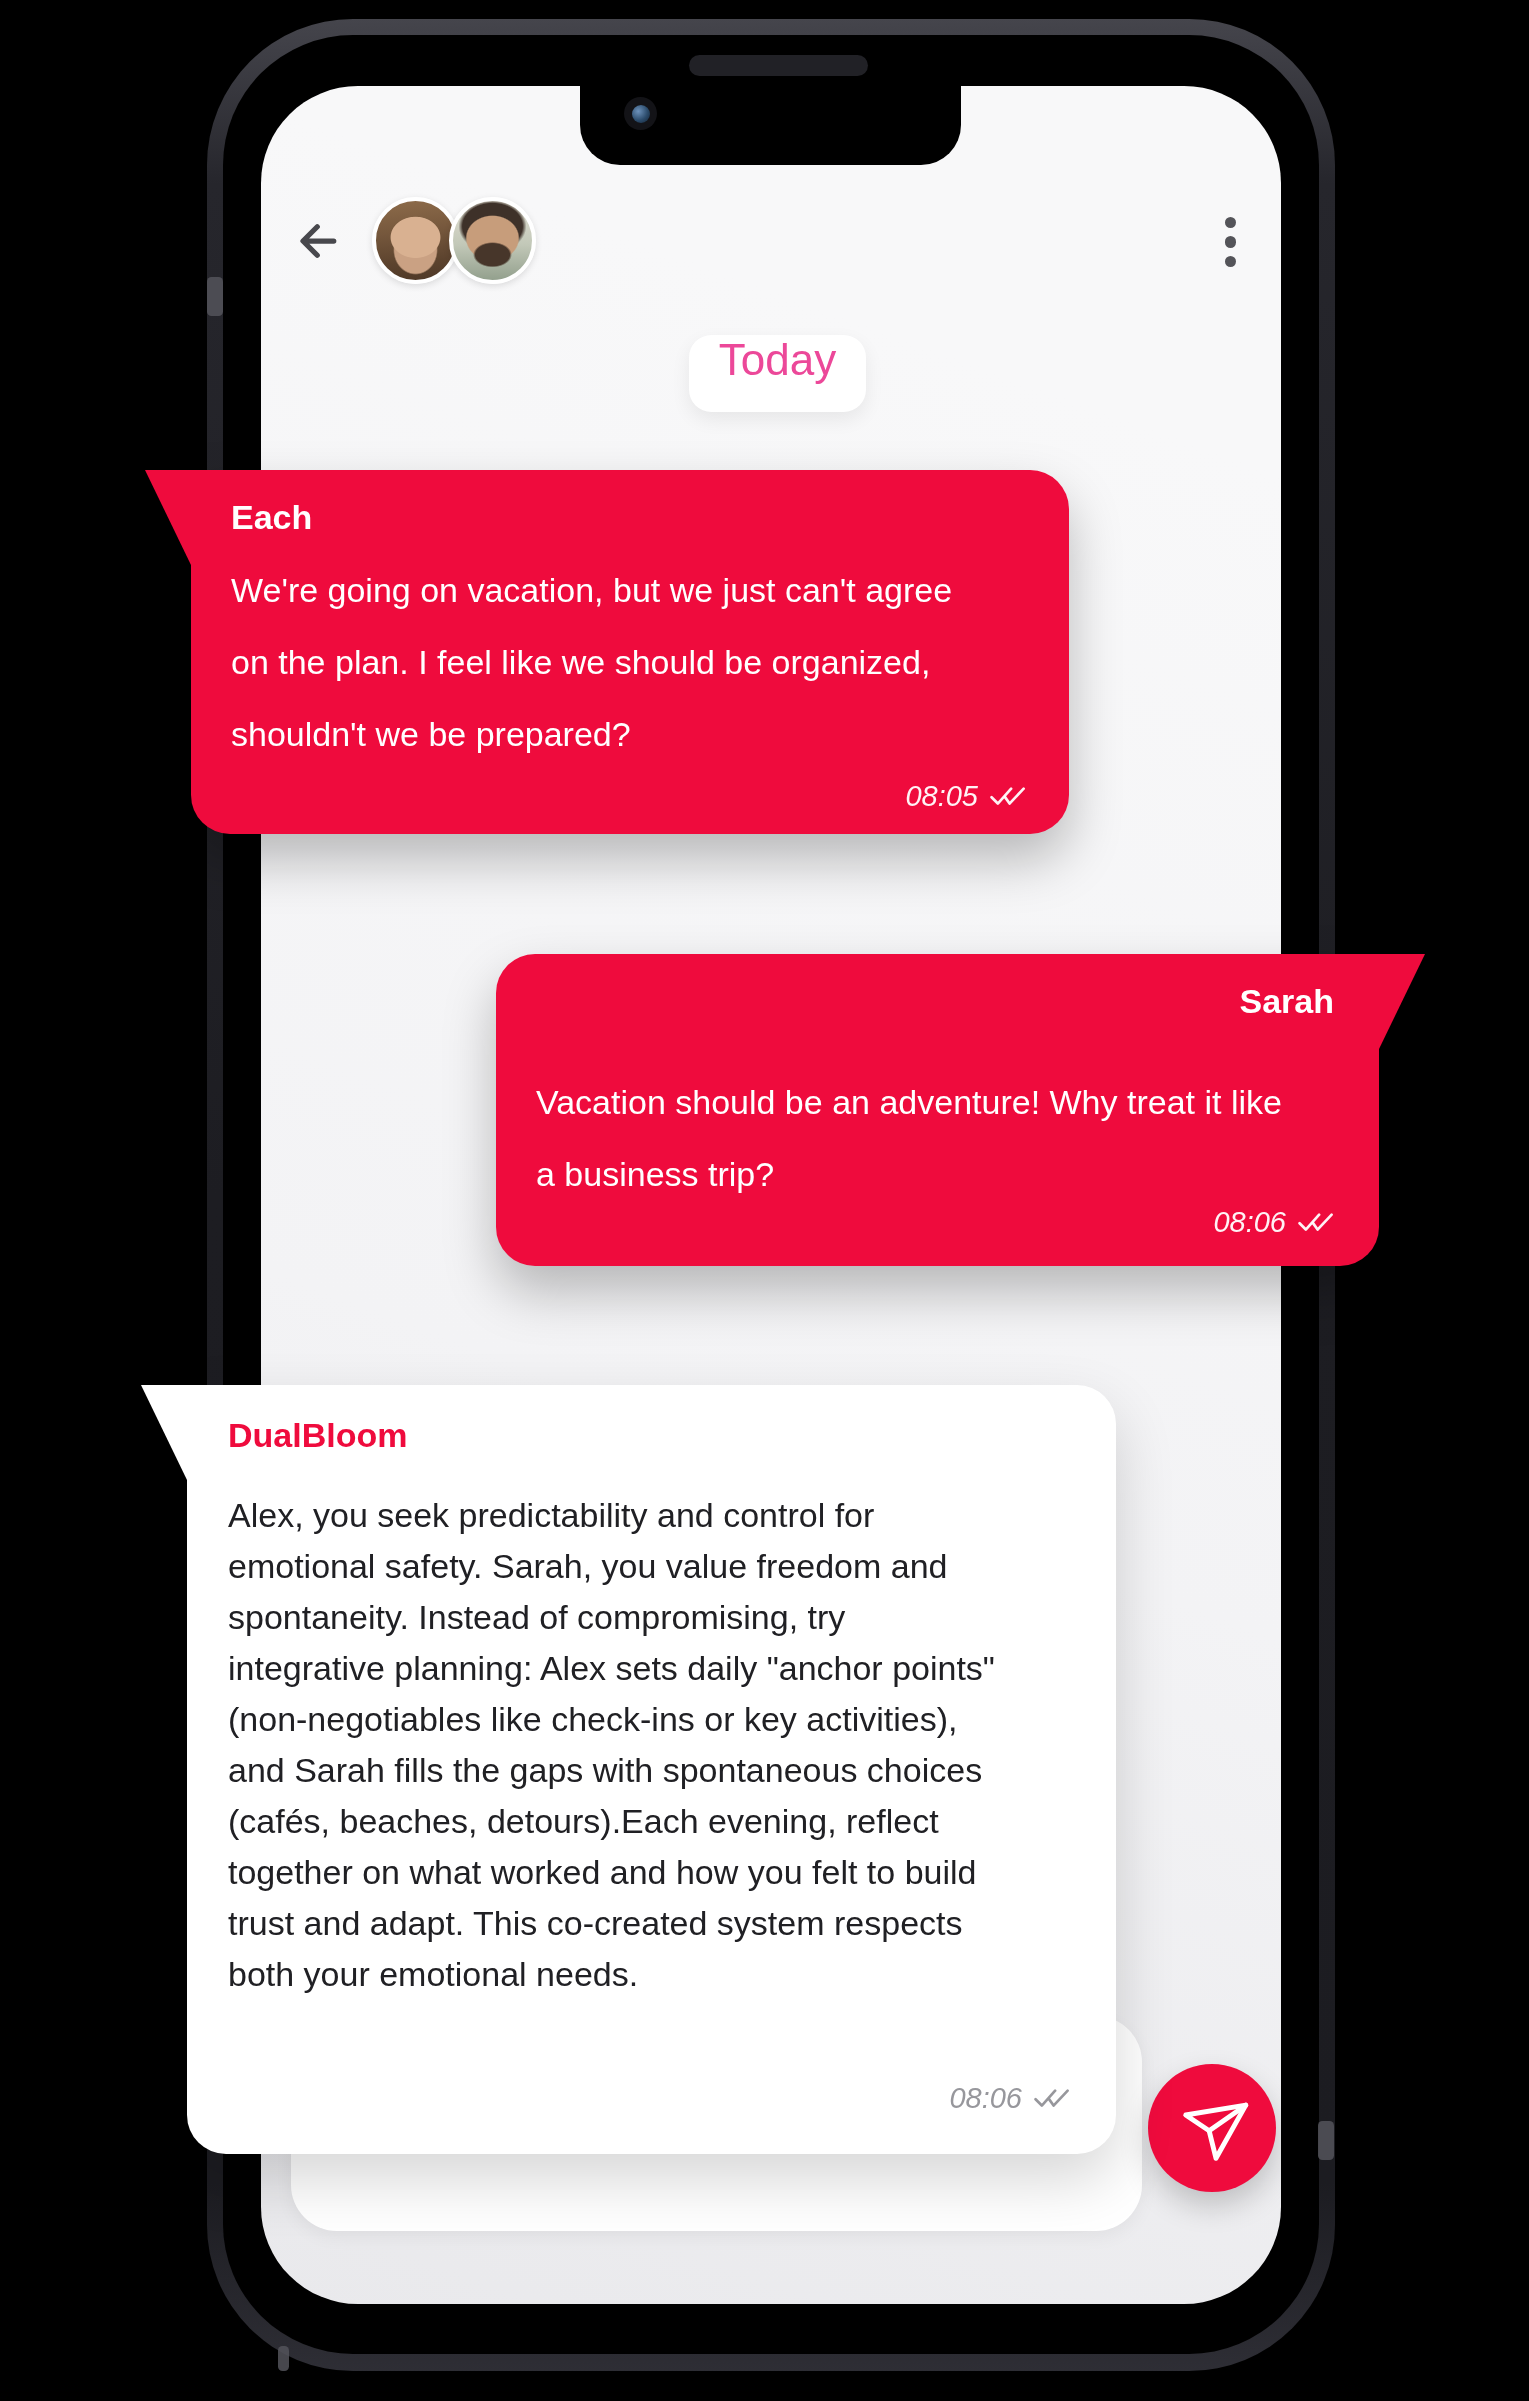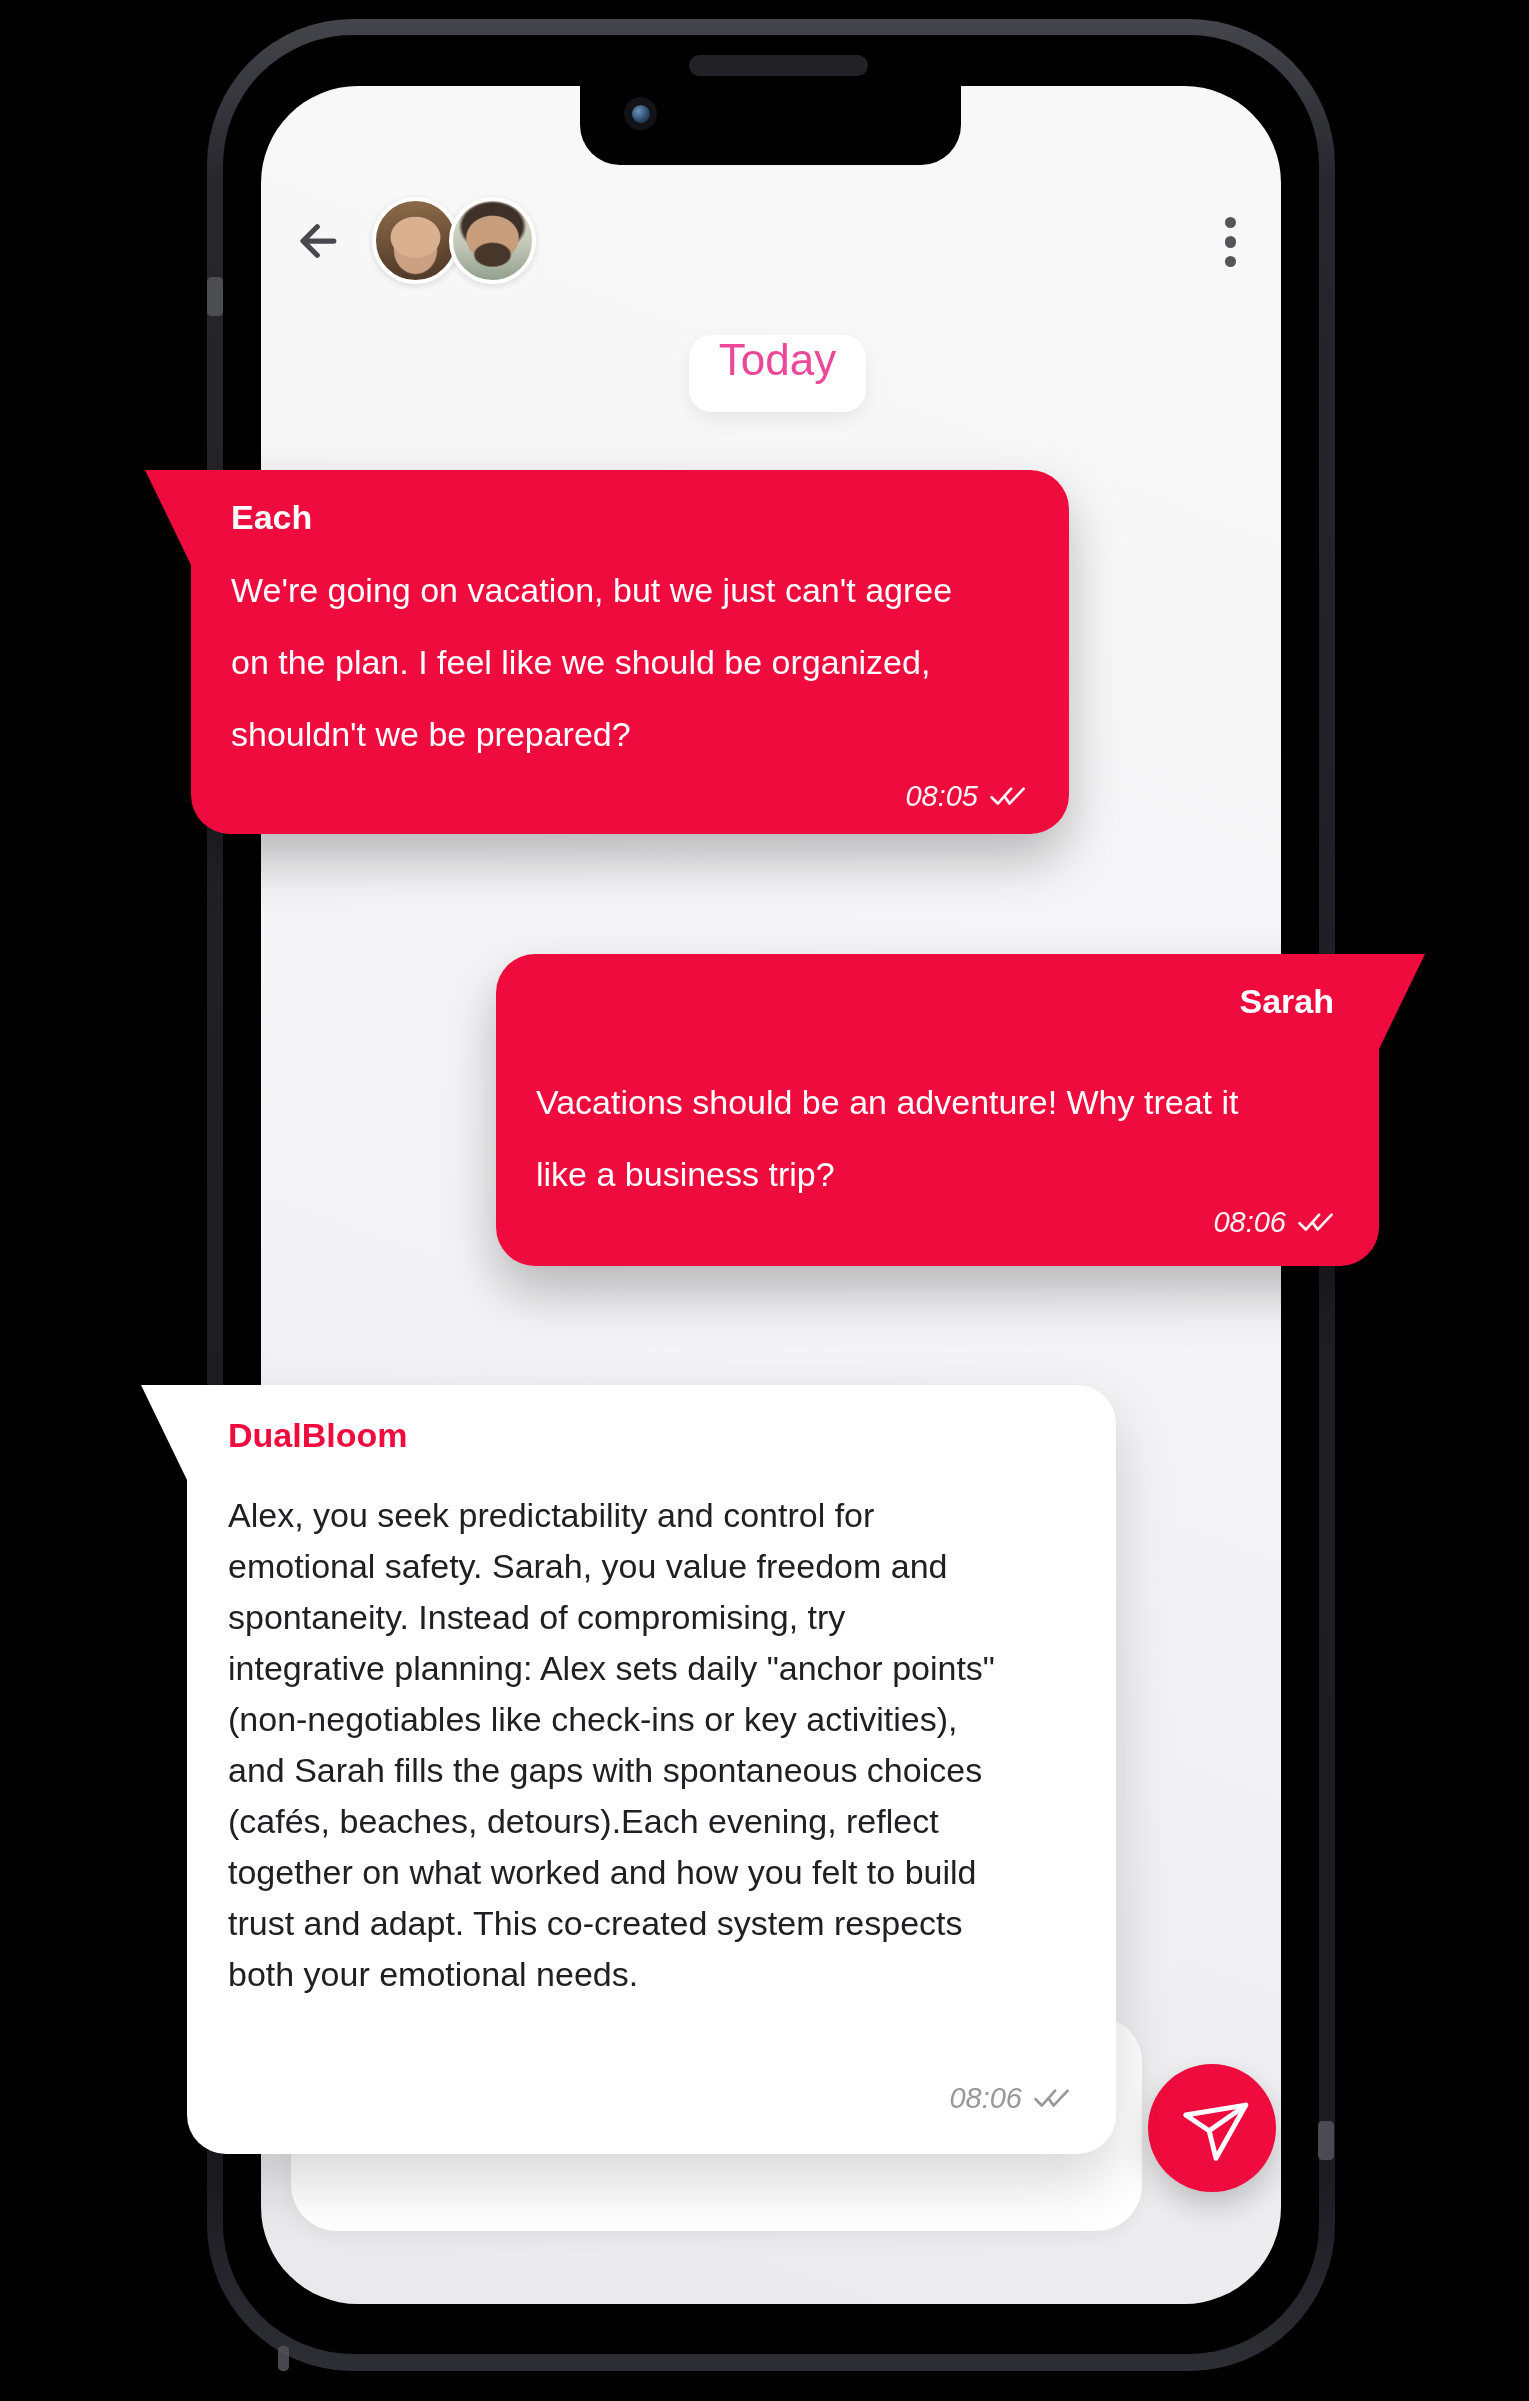--- a/index.html
+++ b/index.html
@@ -143,21 +143,21 @@
       <svg width="36" height="21" viewBox="0 0 46 26">
         <path d="M2 14 L10 22 L27 3" fill="none" stroke="currentColor" stroke-width="3.4" stroke-linecap="round" stroke-linejoin="round"></path>
         <path d="M19 13.5 L25 22 L43 3" fill="none" stroke="currentColor" stroke-width="3.4" stroke-linecap="round" stroke-linejoin="round"></path>
       </svg>
     </div>
   </div>
 
   <div class="bubble msg-sarah">
     <span class="tail r"></span>
     <div class="sender">Sarah</div>
-    <div class="text">Vacations should be an adventure! Why treat it like a business trip?</div>
+    <div class="text">Vacation should be an adventure! Why treat it like a business trip?</div>
     <div class="meta">
       <span>08:06</span>
       <svg width="36" height="21" viewBox="0 0 46 26">
         <path d="M2 14 L10 22 L27 3" fill="none" stroke="currentColor" stroke-width="3.4" stroke-linecap="round" stroke-linejoin="round"></path>
         <path d="M19 13.5 L25 22 L43 3" fill="none" stroke="currentColor" stroke-width="3.4" stroke-linecap="round" stroke-linejoin="round"></path>
       </svg>
     </div>
   </div>
 
   <div class="bubble msg-dual">

